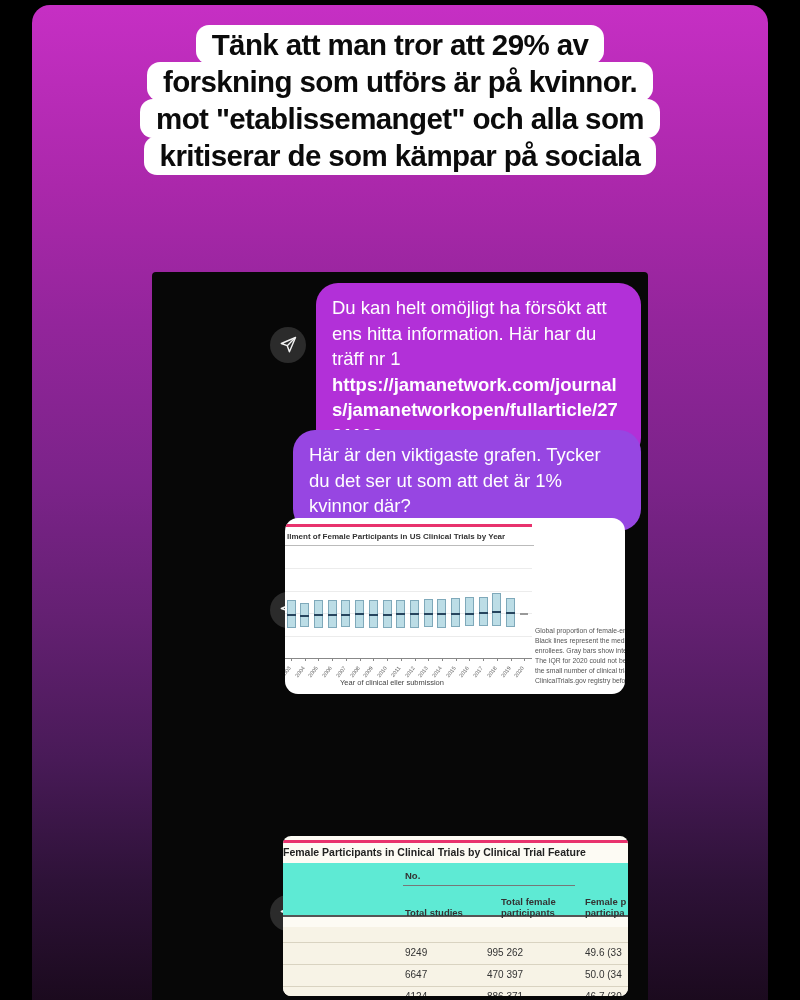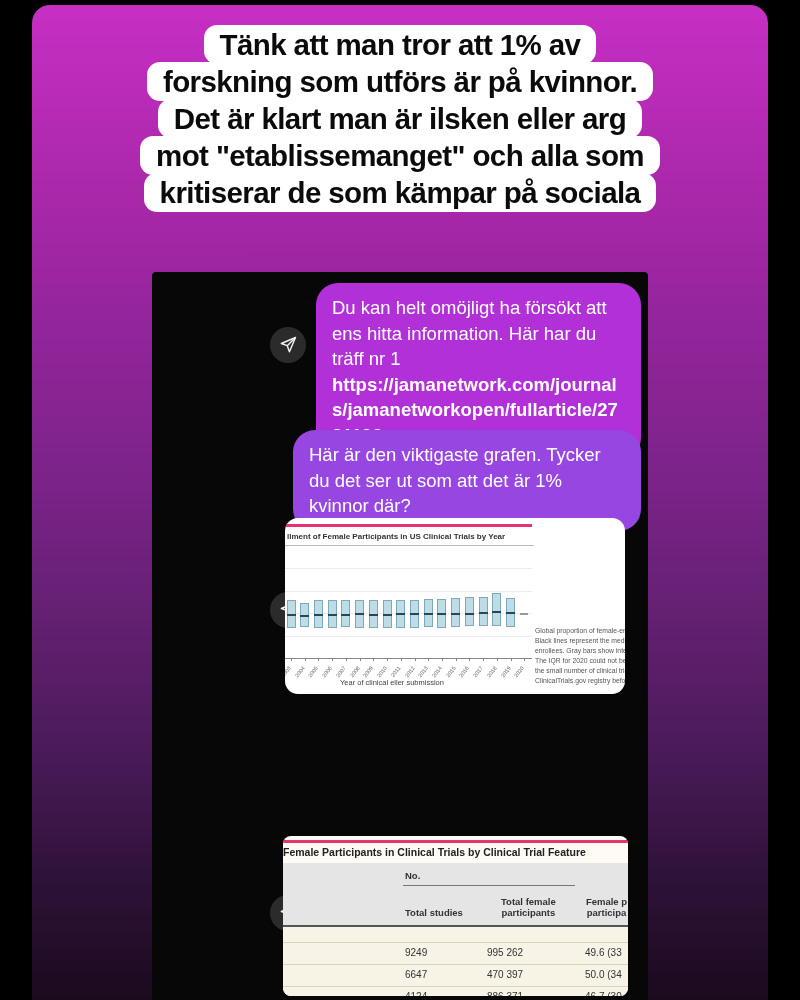--- a/index.html
+++ b/index.html
@@ -43,43 +43,42 @@
     transform-origin:right top;white-space:nowrap;}
   .xlabel{position:absolute;left:55px;top:160px;font-size:7.5px;color:#444;}
   .chart-caption{position:absolute;left:250px;top:108px;width:92px;height:62px;
     font-size:6.8px;line-height:10px;color:#555;white-space:pre;overflow:hidden;}
   
   .table-card{position:absolute;left:131px;top:564px;width:345px;height:160px;
     background:#fdfbf4;border-radius:8px;overflow:hidden;font-size:10px;color:#333;}
   .jama-line2{position:absolute;left:0;top:4px;width:345px;height:3px;background:#e8326d;}
   .tbl-title{position:absolute;left:0;top:10px;width:345px;font-size:10.5px;font-weight:bold;
     color:#222;white-space:nowrap;overflow:hidden;}
-  .tbl-head{position:absolute;left:0;top:27px;width:345px;height:64px;background:#e5e5e5;
-    border-bottom:2px solid #555;box-sizing:border-box;text-align:center;}
+  .tbl-head{position:absolute;left:0;top:27px;width:345px;height:54px;background:#5eead4;
+    border-bottom:2px solid #555;box-sizing:border-box;}
   .no-label{position:absolute;left:122px;top:7px;font-weight:bold;font-size:9.5px;}
   .no-rule{position:absolute;left:120px;top:22px;width:172px;height:1px;background:#777;}
   .colname{position:absolute;font-weight:bold;font-size:9.5px;line-height:11px;}
   .c-studies{left:122px;top:44px;} .c-female{left:218px;top:33px;} .c-prop{left:302px;top:33px;width:43px;overflow:hidden;white-space:pre;}
   .tbl-body{position:absolute;left:0;top:91px;width:345px;}
   .tbl-row{position:absolute;left:0;width:345px;height:22px;border-bottom:1px solid #d9d3c1;
     background:#f7f3e6;box-sizing:border-box;}
   .r0{top:0;height:16px;} .r1{top:16px;} .r2{top:38px;} .r3{top:60px;border-bottom:none;}
   .cell{position:absolute;top:4px;font-size:10px;color:#333;white-space:pre;}
   .cell1{left:122px;} .cell2{left:204px;} .cell3{left:302px;width:43px;overflow:hidden;}
 </style>
 </head>
 <body>
 
 <div class="stage">
   <div class="bg-gradient"></div>
 
   <div class="caption">
-    <span class="cap-line">Tänk att man tror att 1% av</span>
+    <span class="cap-line">Tänk att man tror att 29% av</span>
     <span class="cap-line">forskning som utförs är på kvinnor.</span>
-    <span class="cap-line">Det är klart man är ilsken eller arg</span>
     <span class="cap-line">mot "etablissemanget" och alla som</span>
     <span class="cap-line">kritiserar de som kämpar på sociala</span>
   </div>
 
   <div class="chat-panel">
 
     <div class="send-wrap si1">
       <svg width="20" height="20" viewBox="0 0 24 24">
         <path d="M21 3 L4 10.2 l7.1 2.6 2.6 7.4 L21 3 Z" fill="none" stroke="#f2f2f2" stroke-width="1.7" stroke-linejoin="round"></path>
         <line x1="11.1" y1="12.8" x2="20.3" y2="3.7" stroke="#f2f2f2" stroke-width="1.7"></line>

